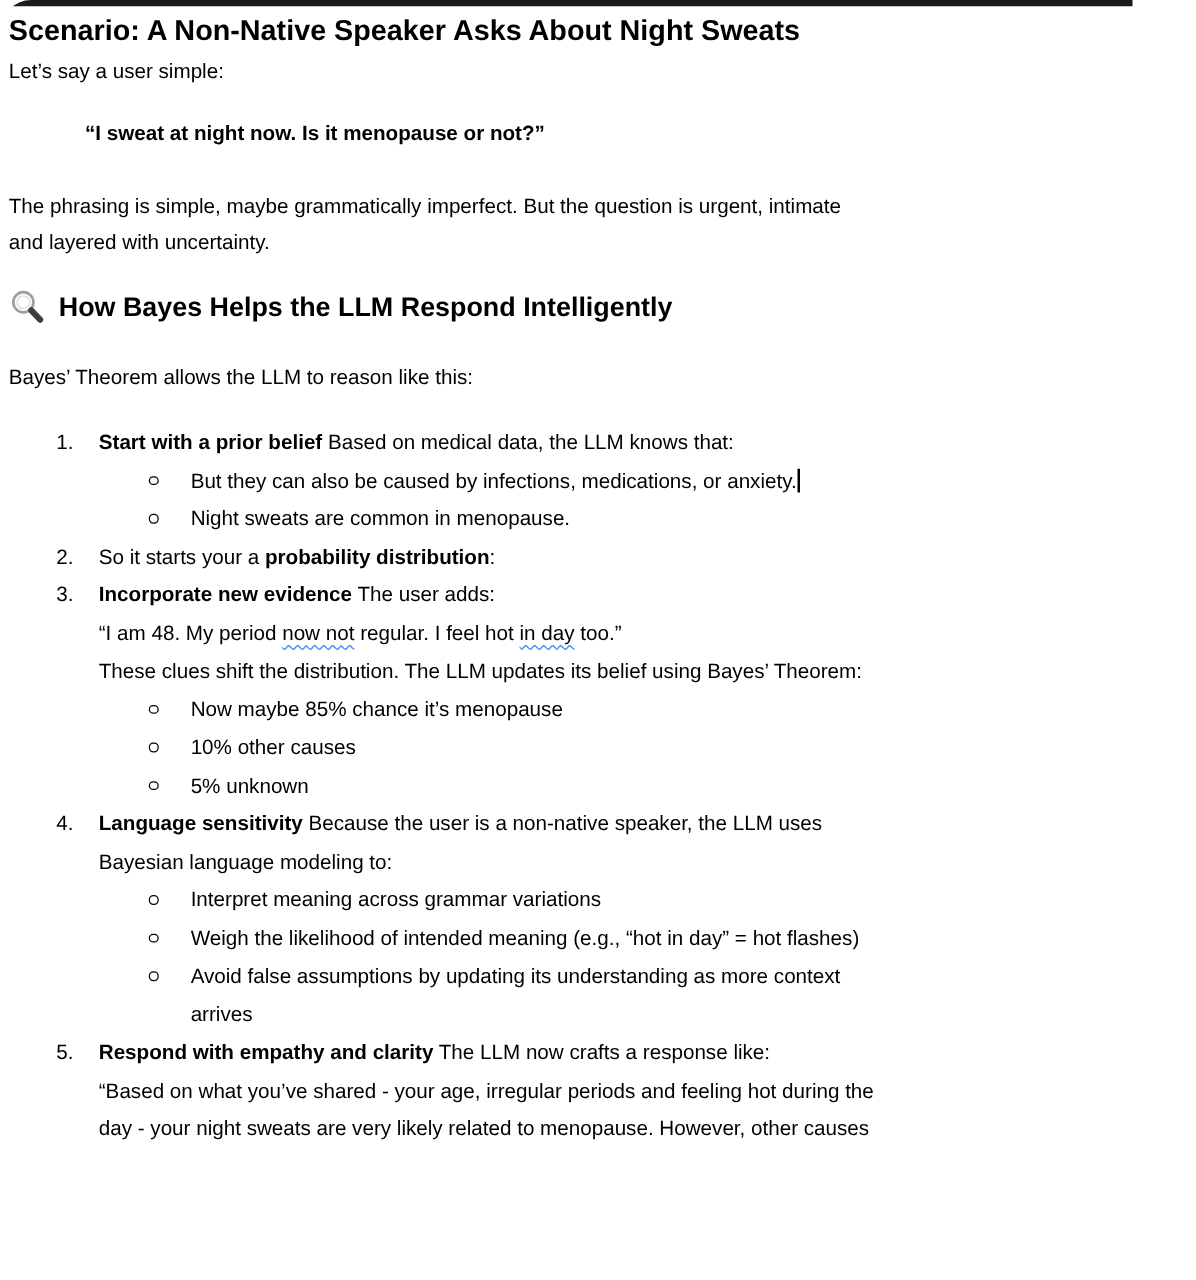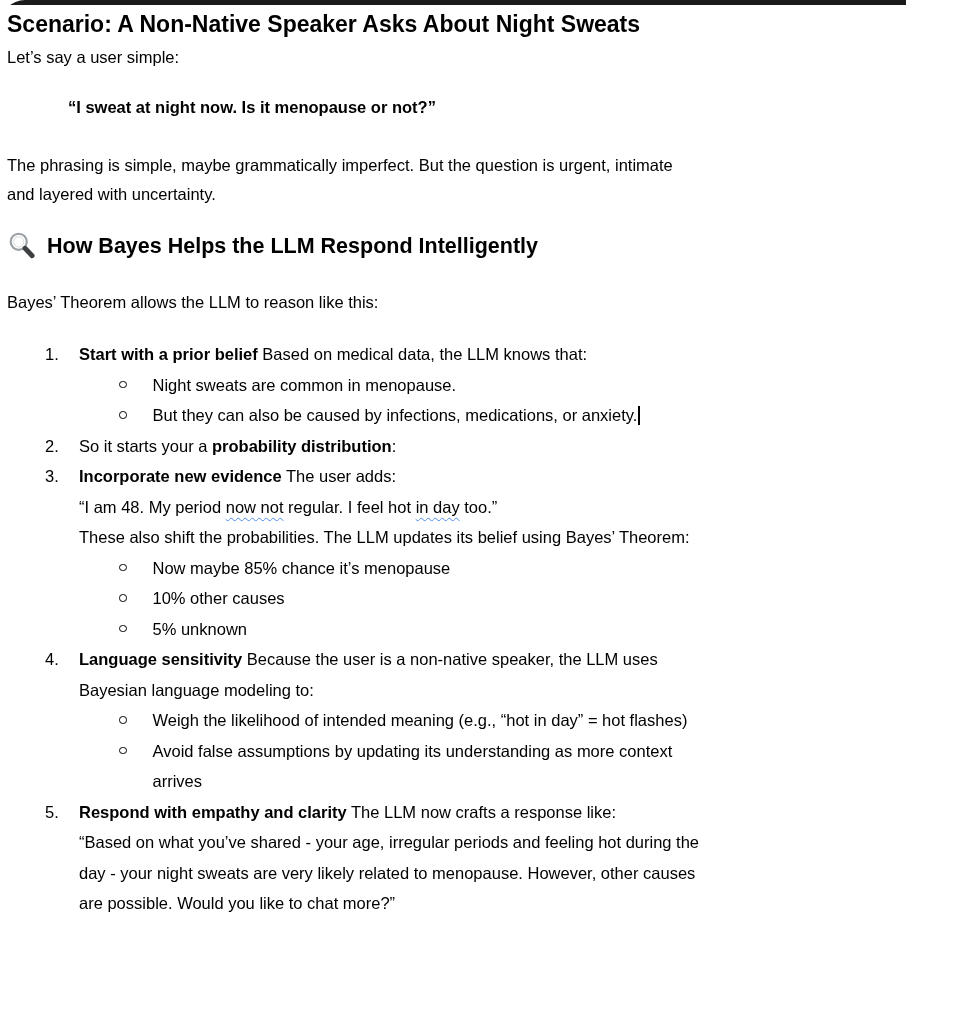--- a/index.html
+++ b/index.html
@@ -57,41 +57,41 @@
     <div class="lead">Bayes’ Theorem allows the LLM to reason like this:</div>
 
     <div class="steps">
         <div class="step">
           <span class="num">1.</span>
           <div class="step-body">
             <div class="step-line"><span class="bold ">Start with a prior belief</span><span> Based on medical data, the LLM knows that:</span></div>
             <div class="bullets">
               <div class="bullet">
                 <span class="dot"></span>
-                <div class="btxt"><span>Night sweats are common in menopause.</span></div>
+                <div class="btxt"><span>But they can also be caused by infections, medications, or anxiety.</span><span class="caret"></span></div>
               </div>
               <div class="bullet">
                 <span class="dot"></span>
-                <div class="btxt"><span>But they can also be caused by infections, medications, or anxiety.</span><span class="caret"></span></div>
+                <div class="btxt"><span>Night sweats are common in menopause.</span></div>
               </div>
             </div>
           </div>
         </div>
         <div class="step">
           <span class="num">2.</span>
           <div class="step-body">
             <div class="step-line"><span>So it starts your a </span><span class="bold ">probability distribution</span><span>:</span></div>
           </div>
         </div>
         <div class="step">
           <span class="num">3.</span>
           <div class="step-body">
             <div class="step-line"><span class="bold ">Incorporate new evidence</span><span> The user adds:</span></div>
             <div class="step-line"><span>“I am 48. My period </span><span class="squiggle">now not</span><span> regular. I feel hot </span><span class="squiggle">in day</span><span> too.”</span></div>
-            <div class="step-line"><span>These also shift the probabilities. The LLM updates its belief using Bayes’ Theorem:</span></div>
+            <div class="step-line"><span>These clues shift the distribution. The LLM updates its belief using Bayes’ Theorem:</span></div>
             <div class="bullets">
               <div class="bullet">
                 <span class="dot"></span>
                 <div class="btxt"><span>Now maybe 85% chance it’s menopause</span></div>
               </div>
               <div class="bullet">
                 <span class="dot"></span>
                 <div class="btxt"><span>10% other causes</span></div>
               </div>
               <div class="bullet">
@@ -100,20 +100,24 @@
               </div>
             </div>
           </div>
         </div>
         <div class="step">
           <span class="num">4.</span>
           <div class="step-body">
             <div class="step-line"><span class="bold ">Language sensitivity</span><span> Because the user is a non-native speaker, the LLM uses
 Bayesian language modeling to:</span></div>
             <div class="bullets">
+              <div class="bullet">
+                <span class="dot"></span>
+                <div class="btxt"><span>Interpret meaning across grammar variations</span></div>
+              </div>
               <div class="bullet">
                 <span class="dot"></span>
                 <div class="btxt"><span>Weigh the likelihood of intended meaning (e.g., “hot in day” = hot flashes)</span></div>
               </div>
               <div class="bullet">
                 <span class="dot"></span>
                 <div class="btxt"><span>Avoid false assumptions by updating its understanding as more context
 arrives</span></div>
               </div>
             </div>

